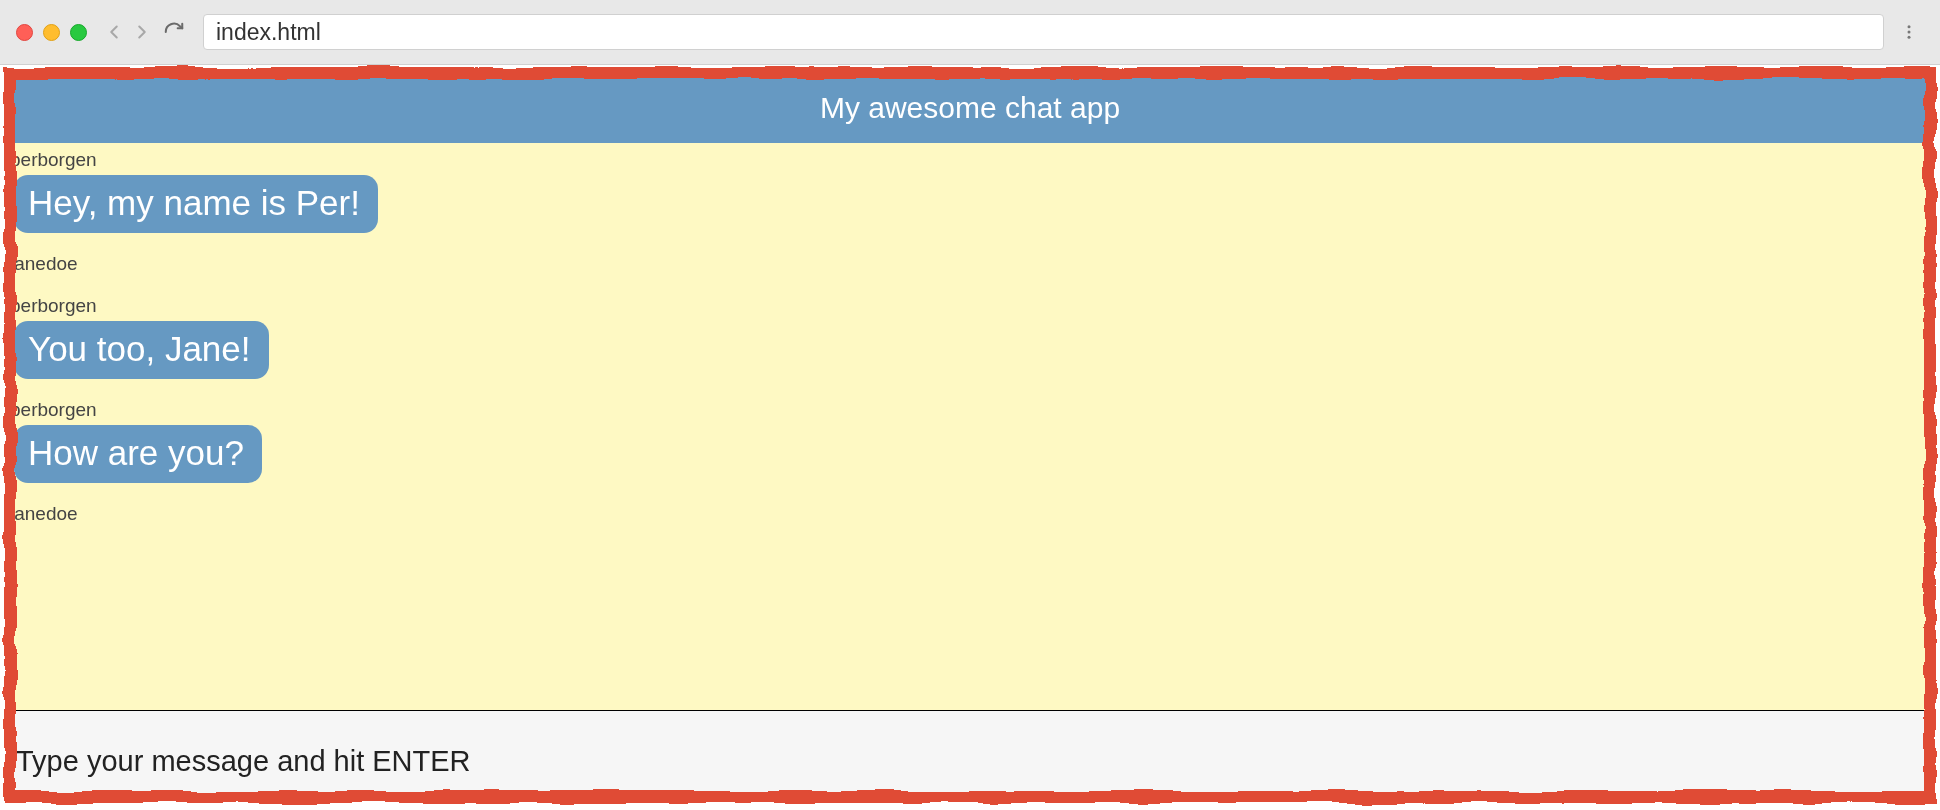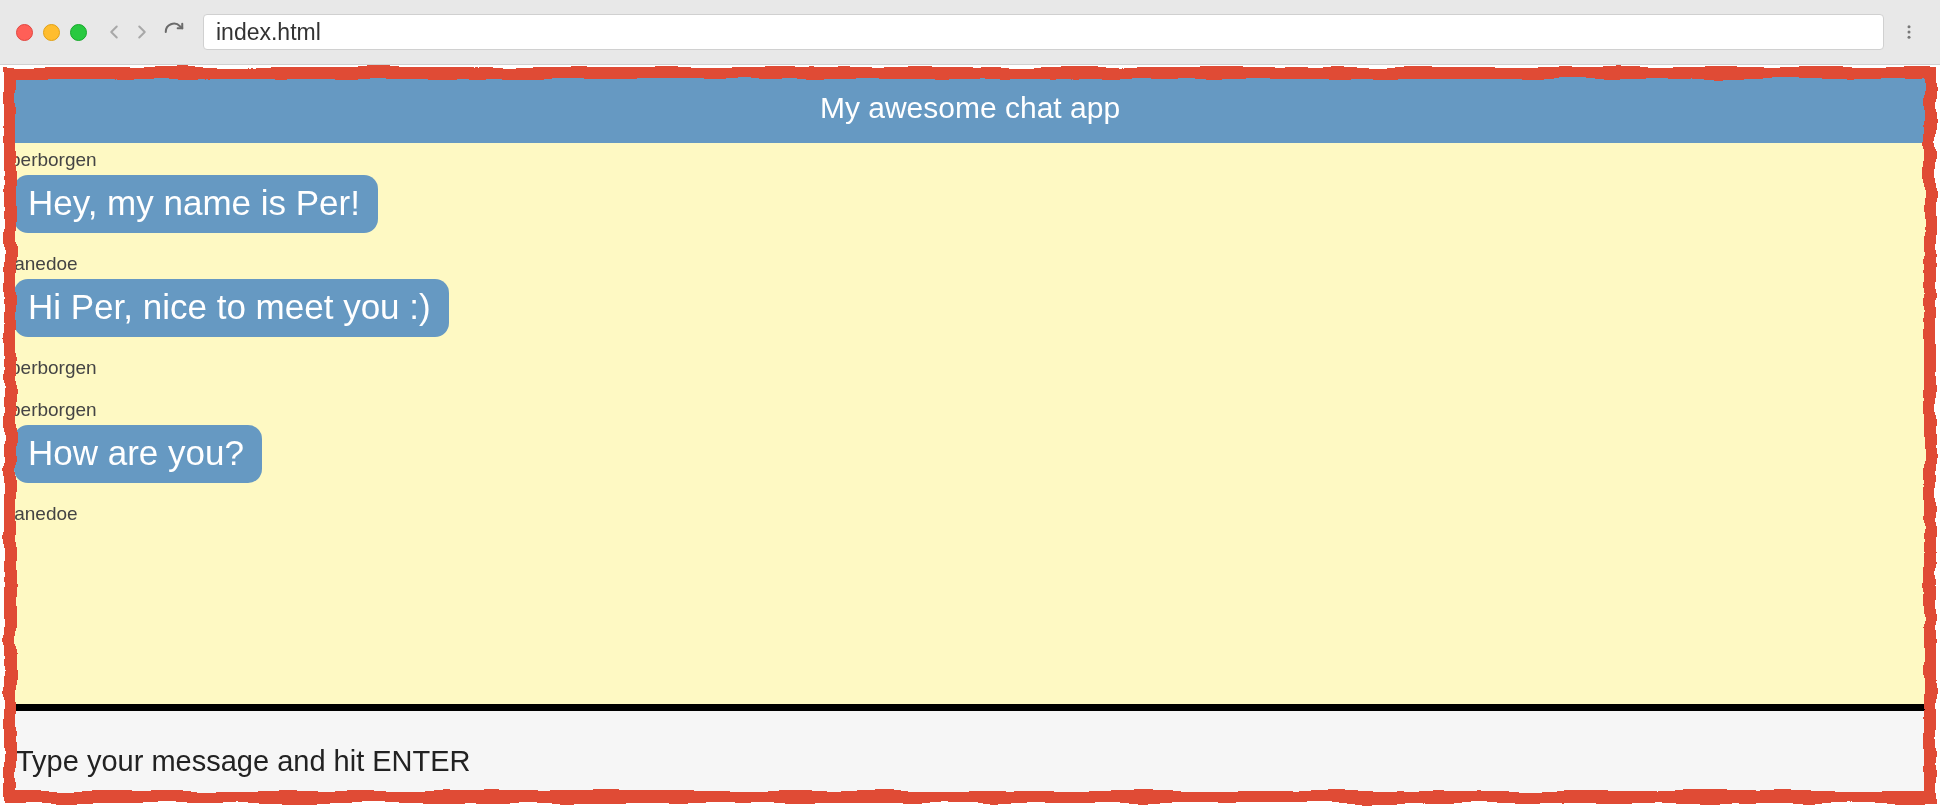--- a/index.html
+++ b/index.html
@@ -122,21 +122,21 @@
       display: inline-block;
       background: #6699c2;
       color: #ffffff;
       font-size: 35px;
       border-radius: 14px;
       padding: 8px 18px 10px 14px;
       margin-left: 4px;
     }
     .input-area {
       background: #f6f6f6;
-      border-top: 7px solid #000000;
+      border-top: 1px solid #000000;
       padding: 34px 6px 22px 6px;
     }
     .message-input {
       width: 100%;
       border: none;
       background: transparent;
       font-size: 29px;
       color: #222;
       outline: none;
     }
@@ -186,24 +186,24 @@
     <span>My awesome chat app</span>
   </div>
 
   <div class="messages">
     <div class="msg-block">
       <div class="msg-user">perborgen</div>
       <div class="msg-bubble">Hey, my name is Per!</div>
     </div>
     <div class="msg-block">
       <div class="msg-user">janedoe</div>
-      <div class="msg-bubble">Hi Per, nice to meet you :)</div>
     </div>
     <div class="msg-block">
       <div class="msg-user">perborgen</div>
+      <div class="msg-bubble">You too, Jane!</div>
     </div>
     <div class="msg-block">
       <div class="msg-user">perborgen</div>
       <div class="msg-bubble">How are you?</div>
     </div>
     <div class="msg-block">
       <div class="msg-user">janedoe</div>
     </div>
   </div>
 

